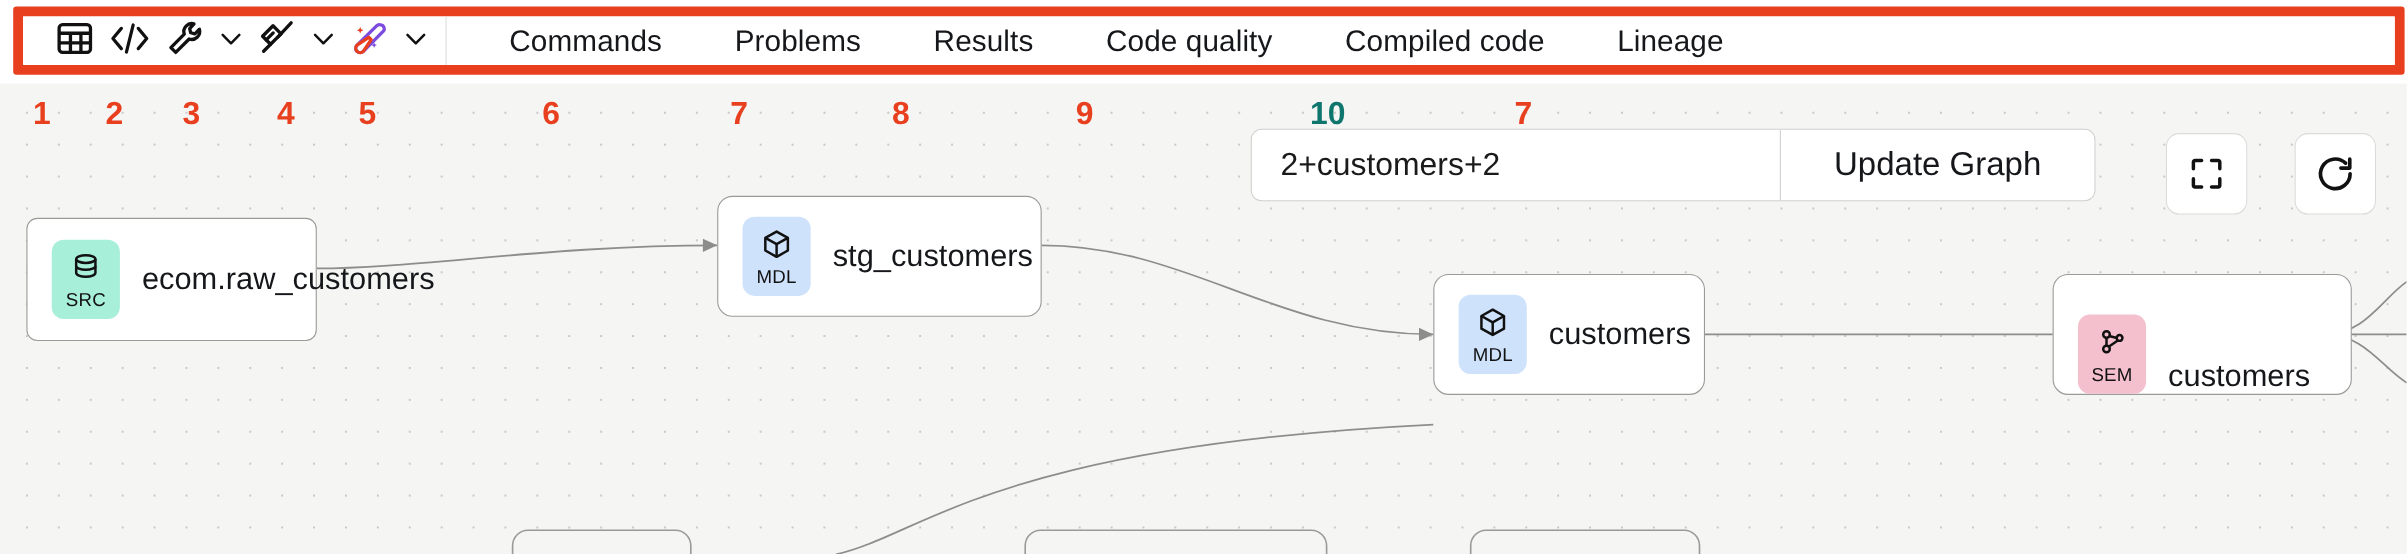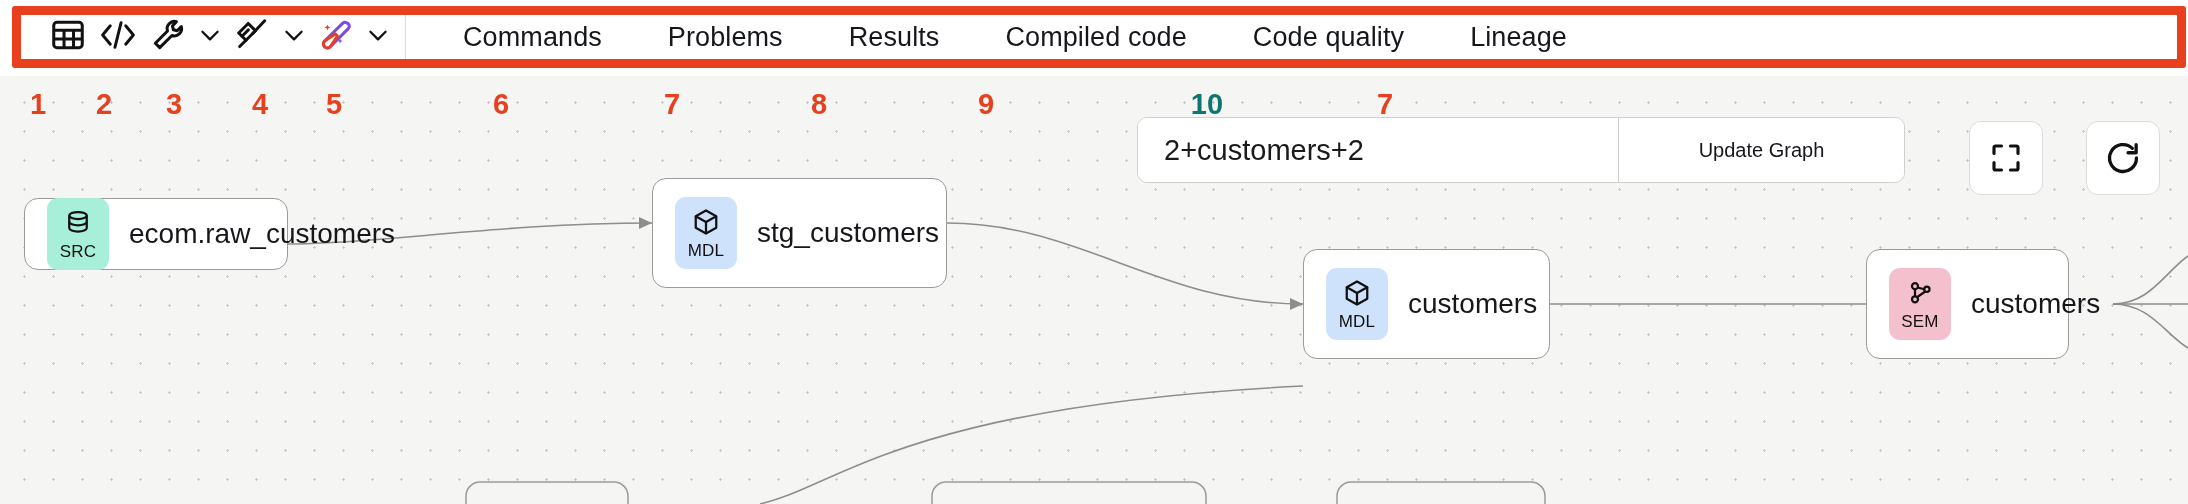--- a/index.html
+++ b/index.html
@@ -102,21 +102,21 @@
     color: #1a1a1a;
     padding: 0 26px;
     font-family: "Liberation Sans", sans-serif;
   }
   .update-btn {
     display: flex; align-items: center; justify-content: center;
     width: 286px; height: 100%;
     background: #ffffff;
     border: none;
     border-left: 1.5px solid #cfcfcd;
-    font-size: 20px;
+    font-size: 30px;
     color: #15171a;
     cursor: pointer;
     font-family: "Liberation Sans", sans-serif;
   }
 
   
   .sq-btn {
     position: absolute;
     width: 74px; height: 74px;
     background: #ffffff;
@@ -183,21 +183,21 @@
         <path d="M1303,228 l-13,-6 l0,12 z"></path>
       </g>
       <g fill="none" stroke="#9a9a98" stroke-width="1.5">
         <path d="M466,428 v-8 a14,14 0 0 1 14,-14 h134 a14,14 0 0 1 14,14 v8"></path>
         <path d="M932,428 v-8 a14,14 0 0 1 14,-14 h246 a14,14 0 0 1 14,14 v8"></path>
         <path d="M1337,428 v-8 a14,14 0 0 1 14,-14 h180 a14,14 0 0 1 14,14 v8"></path>
       </g>
     </svg>
 
     <div id="node-host">
-        <div class="node" style="left: 24px; top: 122px; width: 264px; height: 72px;">
+        <div class="node" style="left: 24px; top: 122px; width: 264px; height: 112px; border-radius: 10px;">
           <div class="badge badge-src">
             <span><svg width="30" height="30" viewBox="0 0 24 24" fill="none" stroke="#111" stroke-width="1.8">
                 <ellipse cx="12" cy="6" rx="7" ry="2.8"></ellipse>
                 <path d="M5 6v5c0 1.6 3.1 2.8 7 2.8s7-1.2 7-2.8V6"></path>
                 <path d="M5 11v5c0 1.6 3.1 2.8 7 2.8s7-1.2 7-2.8v-5"></path>
               </svg></span>
             <span class="badge-label">SRC</span>
           </div>
           <div class="node-title">ecom.raw_customers</div>
         </div>
@@ -216,21 +216,21 @@
           <div class="badge badge-mdl">
             <span><svg width="30" height="30" viewBox="0 0 24 24" fill="none" stroke="#111" stroke-width="1.8" stroke-linejoin="round">
                 <path d="M12 2.8 20.2 7.4 12 12 3.8 7.4z"></path>
                 <path d="M3.8 7.4v9.2L12 21.2l8.2-4.6V7.4"></path>
                 <path d="M12 12v9.2"></path>
               </svg></span>
             <span class="badge-label">MDL</span>
           </div>
           <div class="node-title">customers</div>
         </div>
-        <div class="node" style="left: 1866px; top: 173px; width: 203px; height: 110px;">
+        <div class="node" style="left: 1866px; top: 173px; width: 272px; height: 110px; align-items: flex-end;">
           <div class="badge badge-sem">
             <span><svg width="30" height="30" viewBox="0 0 24 24" fill="none" stroke="#111" stroke-width="1.8">
                 <circle cx="8" cy="6.5" r="2.4"></circle>
                 <circle cx="17.5" cy="9" r="2.1"></circle>
                 <circle cx="8" cy="17" r="2.4"></circle>
                 <path d="M8 8.9v5.7"></path>
                 <path d="M9.9 7.6 15.6 9"></path>
                 <path d="M16.2 10.8 9.6 15.4"></path>
               </svg></span>
             <span class="badge-label">SEM</span>
@@ -334,22 +334,22 @@
                 <path d="M5 9l7 7 7-7"></path>
               </svg>
           </span>
         </div>
       </div>
 
       <div class="menu-group">
         <div class="menu-item">Commands</div>
         <div class="menu-item">Problems</div>
         <div class="menu-item">Results</div>
+        <div class="menu-item">Code quality</div>
         <div class="menu-item">Compiled code</div>
-        <div class="menu-item">Code quality</div>
         <div class="menu-item">Lineage</div>
       </div>
     </div>
   </div>
 
   <div class="numbers" id="numbers-host">
       <div class="num" style="left: 38px; color: rgb(232, 64, 31);">1</div>
       <div class="num" style="left: 104px; color: rgb(232, 64, 31);">2</div>
       <div class="num" style="left: 174px; color: rgb(232, 64, 31);">3</div>
       <div class="num" style="left: 260px; color: rgb(232, 64, 31);">4</div>

